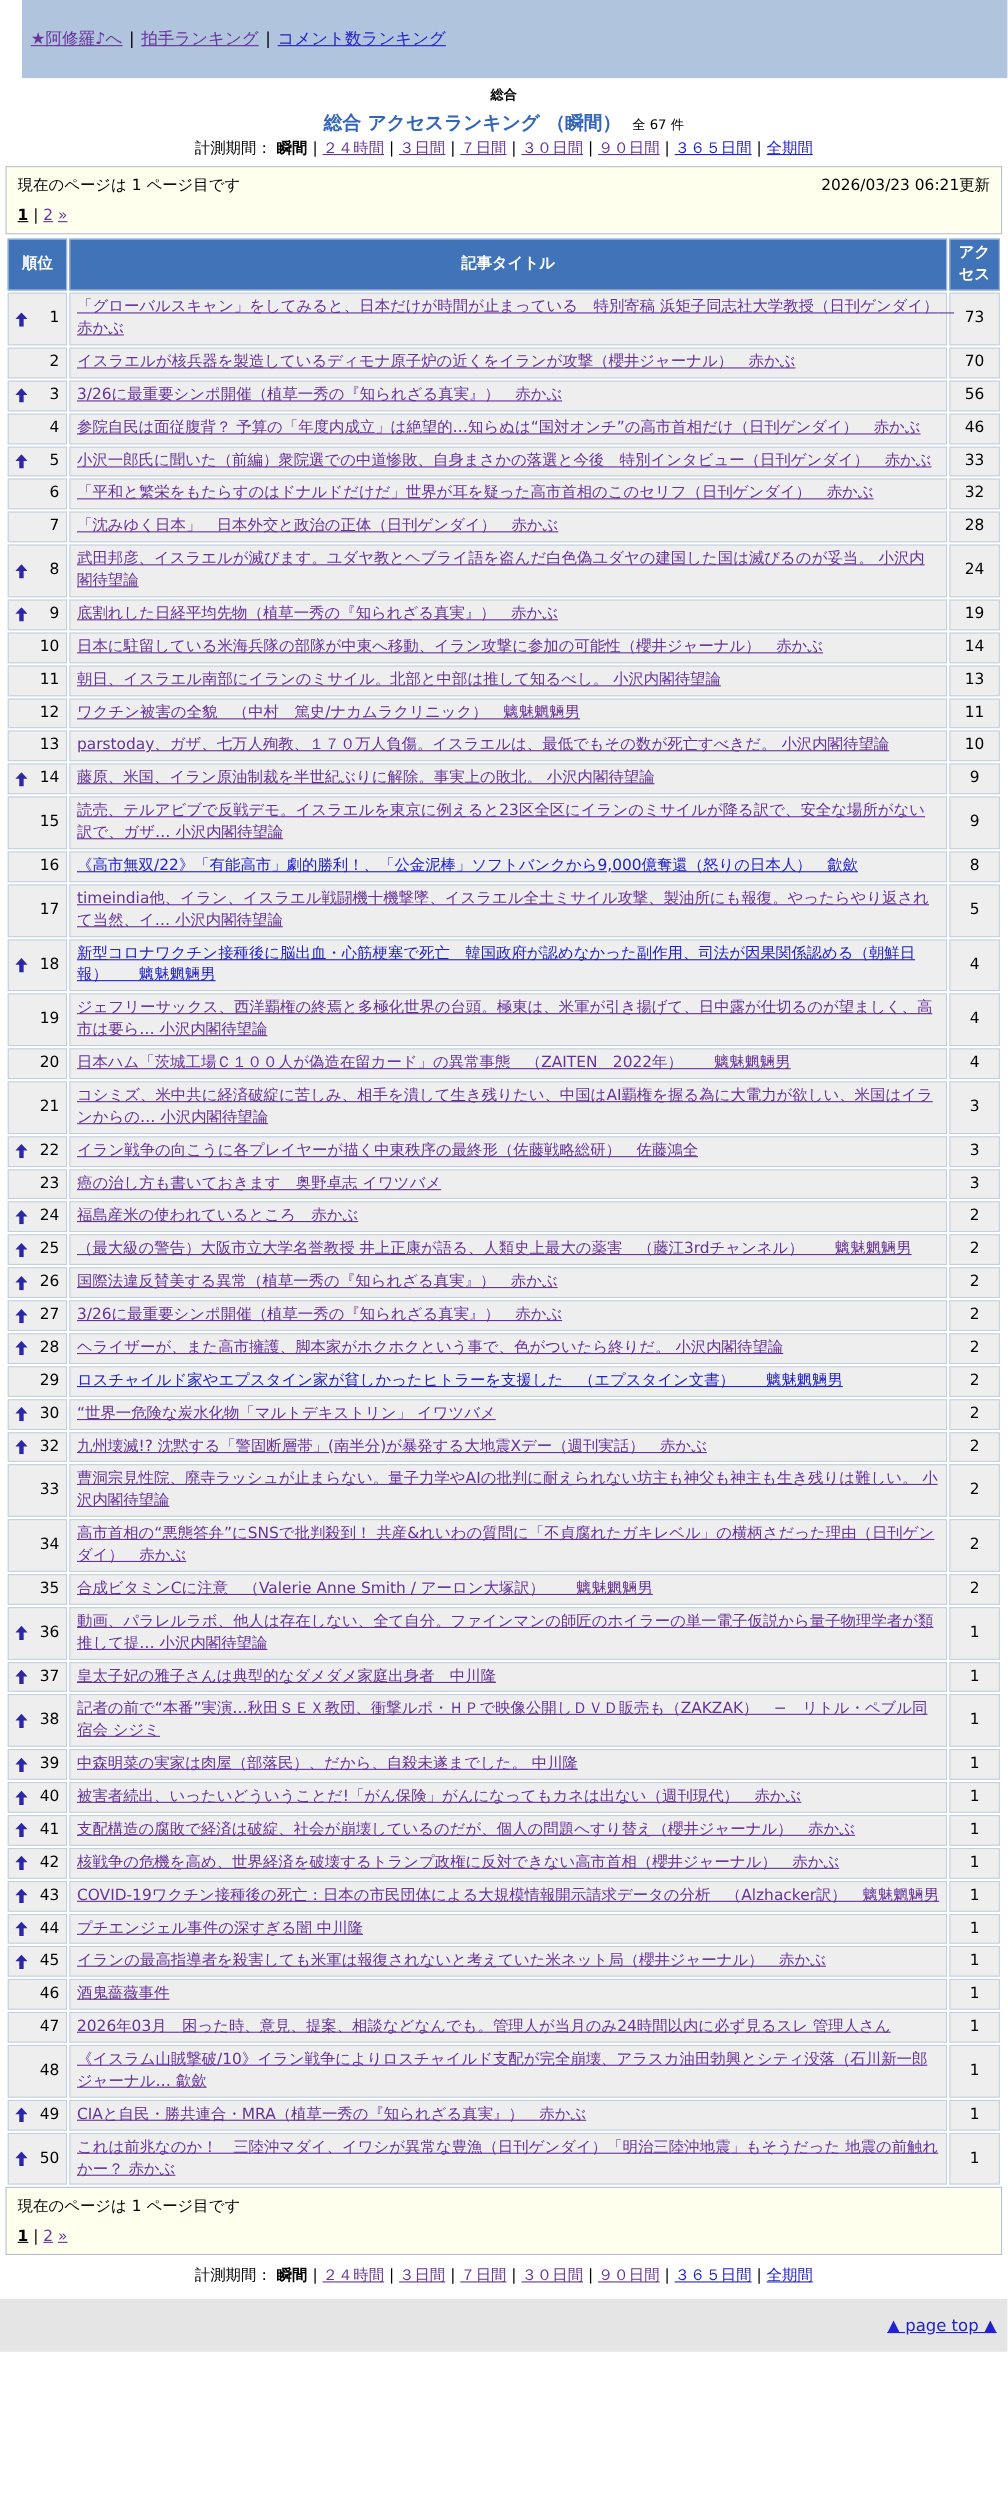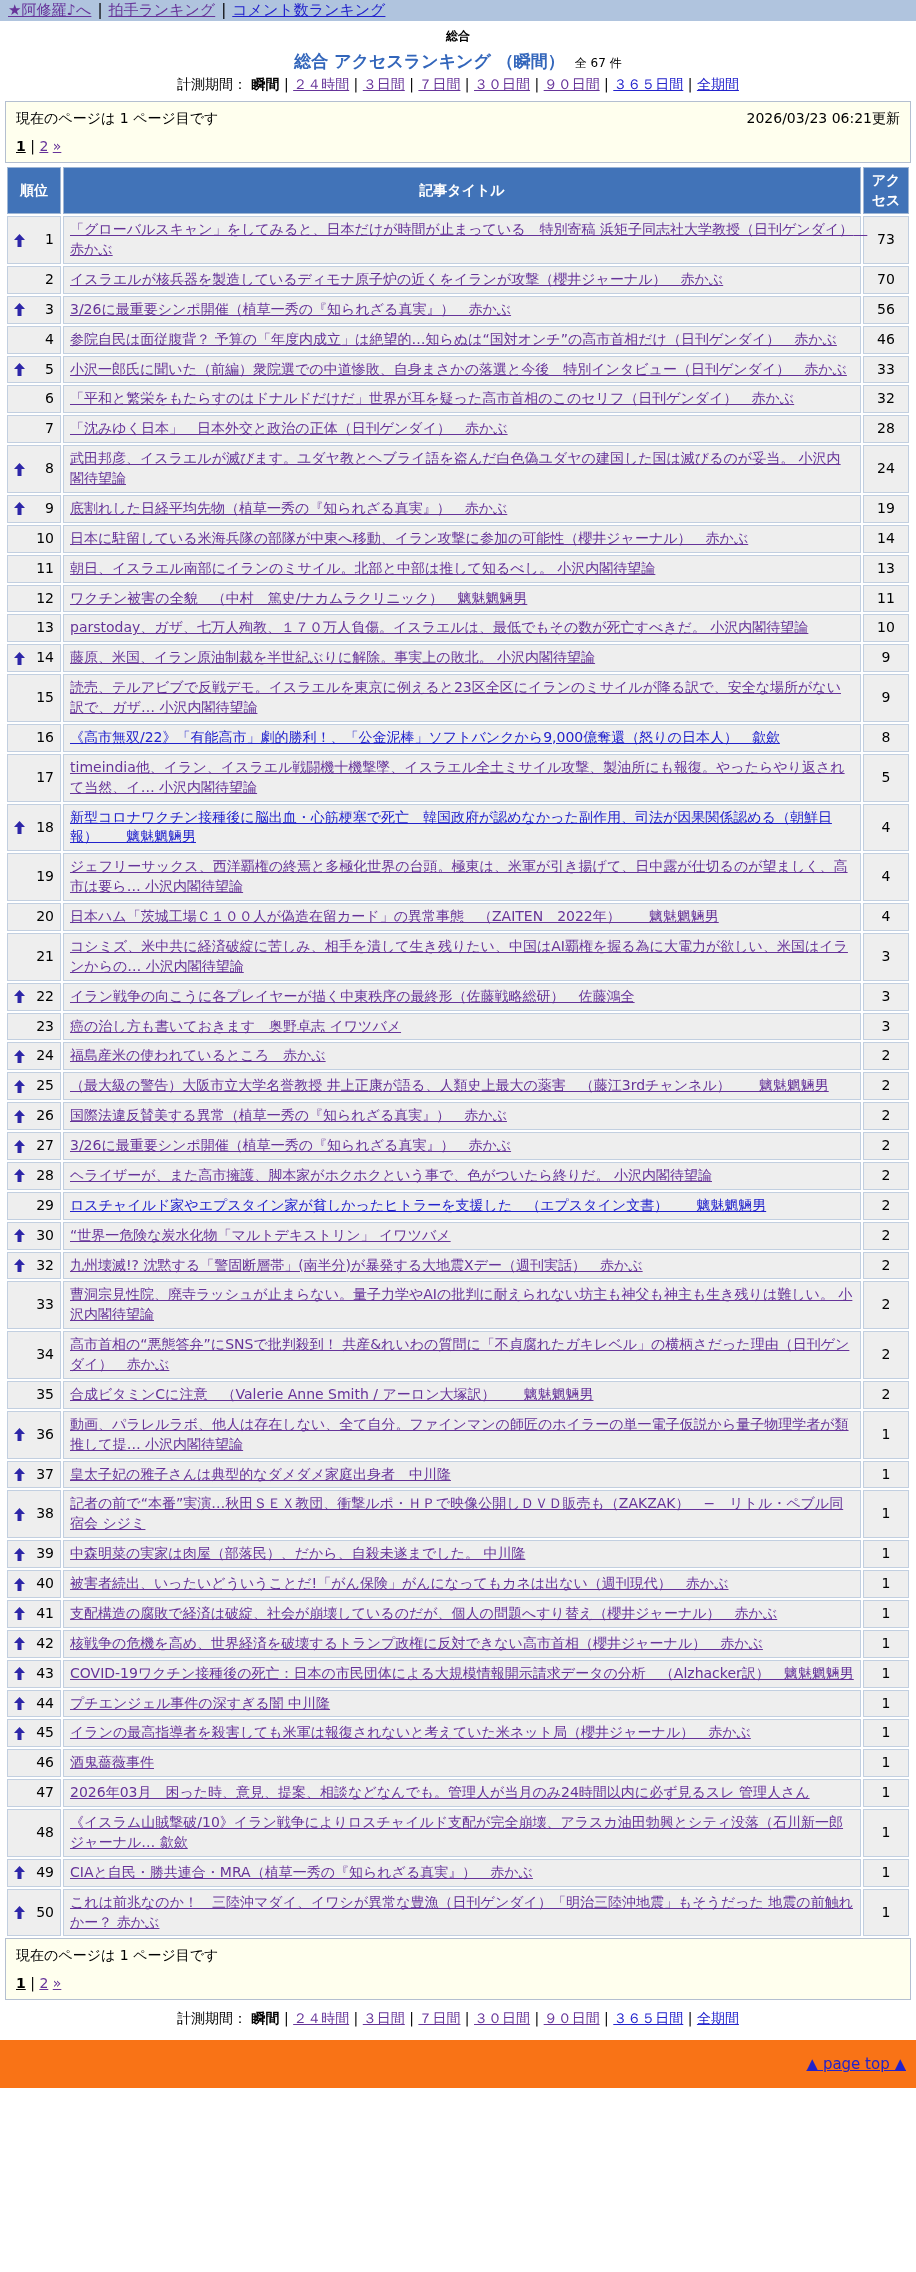--- a/index.html
+++ b/index.html
@@ -1,20 +1,20 @@
 <!DOCTYPE html>
 <html lang="ja"><head>
 <meta charset="utf-8">
 <style>
   html,body{margin:0;padding:0;background:#fff;color:#000;}
   body{width:916px;font-family:"DejaVu Sans","Liberation Sans",sans-serif;}
   a{text-decoration:underline;cursor:pointer;}
   a.visited{color:#663399;}
   a.new{color:#2222cc;}
-  .topbar{background:#b0c4de;padding:1px 8px;font-size:15px;}
+  .topbar{background:#b0c4de;padding:26px 8px;font-size:15px;margin-left:20px;}
   .topbar .sep{color:#000;margin:0 6px;}
   .category{font-size:12px;font-weight:bold;margin:7px 6px 2px;text-align:center;}
   .page-title{text-align:center;font-size:17px;font-weight:bold;color:#3366bb;margin:5px 0 3px;}
   .page-title .total{font-size:12px;color:#000000;font-weight:normal;margin-left:10px;}
   .period-nav{text-align:center;font-size:14px;margin:3px 0 7px;}
   .period-nav b{color:#000;}
   .infobar{margin:0 5px;border:1px solid #b4bfd0;background:#ffffee;padding:8px 10px;font-size:14px;overflow:hidden;}
   .infobar .pageline{overflow:hidden;}
   .infobar .update{float:right;}
   .pagination{margin-top:10px;font-size:14px;}
@@ -22,21 +22,21 @@
   table.ranking{margin:2px 5px 0;border-collapse:separate;border-spacing:2px;width:906px;font-size:14px;table-layout:fixed;}
   table.ranking th{background:#4173b8;color:#fff;font-weight:bold;padding:3px 2px;border:1px solid #9fb6d4;line-height:1.4;}
   table.ranking td{background:#eeeeee;border:1px solid #c2cfe0;padding:3px 6px;vertical-align:middle;line-height:1.42;word-break:break-word;}
   th.rank-h{width:48px;} th.access-h{width:40px;}
   td.rank{padding:3px 3px;}
   td.access{text-align:center;}
   .rank-wrap{display:flex;align-items:center;justify-content:space-between;}
   .arrow{width:12px;min-width:12px;display:inline-flex;align-items:center;}
   .rank-num{text-align:right;}
   .bottom-period{margin:10px 0 12px;}
-  .footerbar{background:#f97316;padding:15px 10px;font-size:15px;text-align:right;margin-top:4px;}
+  .footerbar{background:#e5e5e5;padding:15px 10px;font-size:15px;text-align:right;margin-top:4px;}
   .tail-space{height:26px;}
 </style>
 </head>
 <body>
 
 <div class="topbar">
   <a href="#" class="visited">★阿修羅♪へ</a><span class="sep">|</span><a href="#" class="visited">拍手ランキング</a><span class="sep">|</span><a href="#" class="new">コメント数ランキング</a>
 </div>
 
 <div class="category">総合</div>

